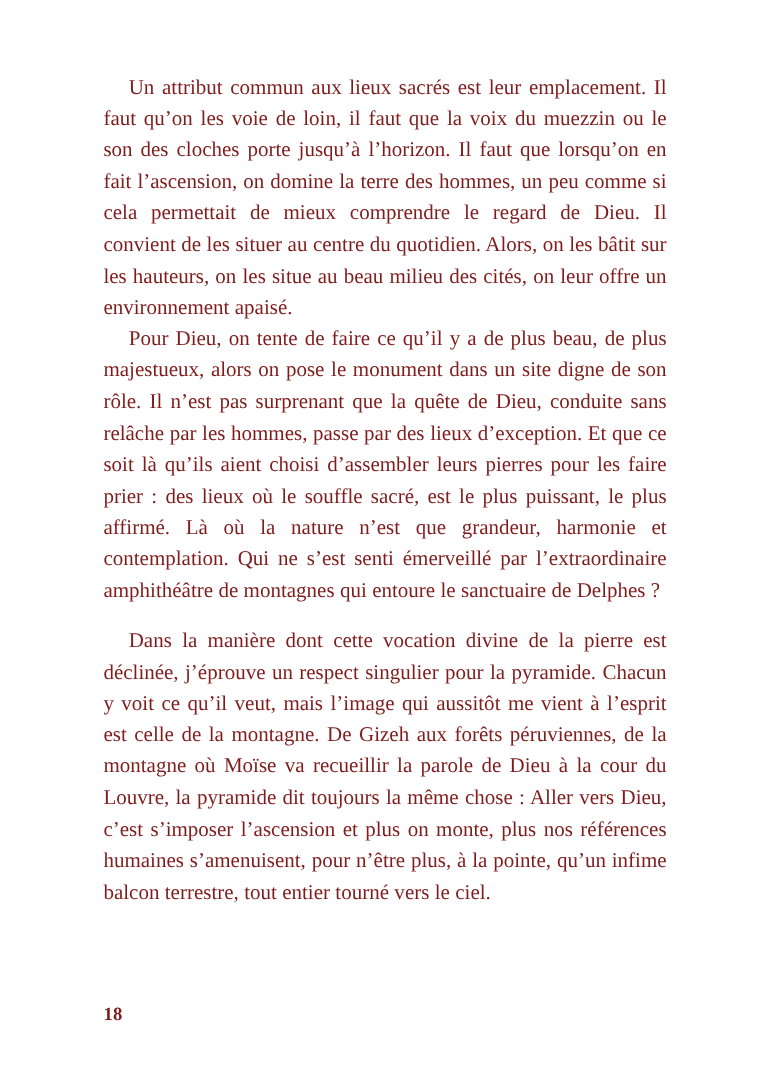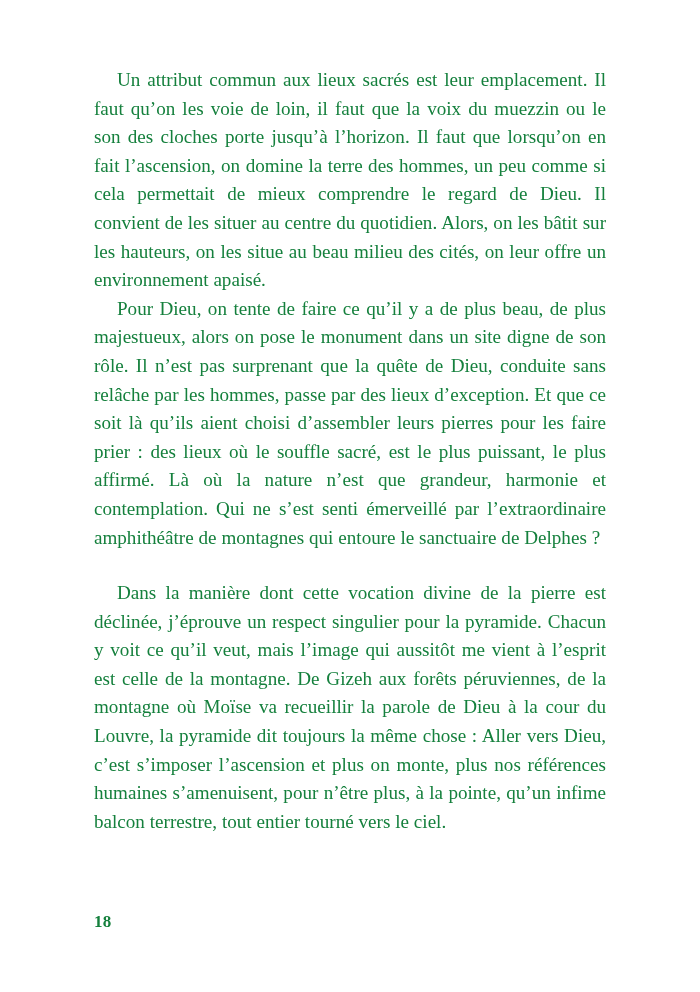--- a/index.html
+++ b/index.html
@@ -8,42 +8,42 @@
     padding: 0;
     background: #ffffff;
   }
   .page {
     position: relative;
     width: 632px;
     height: 992px;
     background: #ffffff;
     overflow: hidden;
     font-family: "Liberation Serif", "DejaVu Serif", serif;
-    color: #15803d;
+    color: #7f1d1d;
     -webkit-font-smoothing: antialiased;
   }
   .text-block {
     position: absolute;
     left: 94px;
     top: 66px;
     width: 512px;
   }
   .para {
     margin: 0;
     font-size: 19.1px;
     line-height: 28.6px;
     text-align: justify;
     text-justify: inter-word;
     text-indent: 23px;
     hyphens: none;
     -webkit-hyphens: none;
     word-spacing: 0.1px;
   }
   .para.gap-before {
-    margin-top: 27px;
+    margin-top: 17px;
   }
   .page-number {
     position: absolute;
     left: 94px;
     top: 912px;
     font-size: 17px;
     line-height: 20px;
     font-weight: bold;
     letter-spacing: 0.3px;
     text-align: right;

